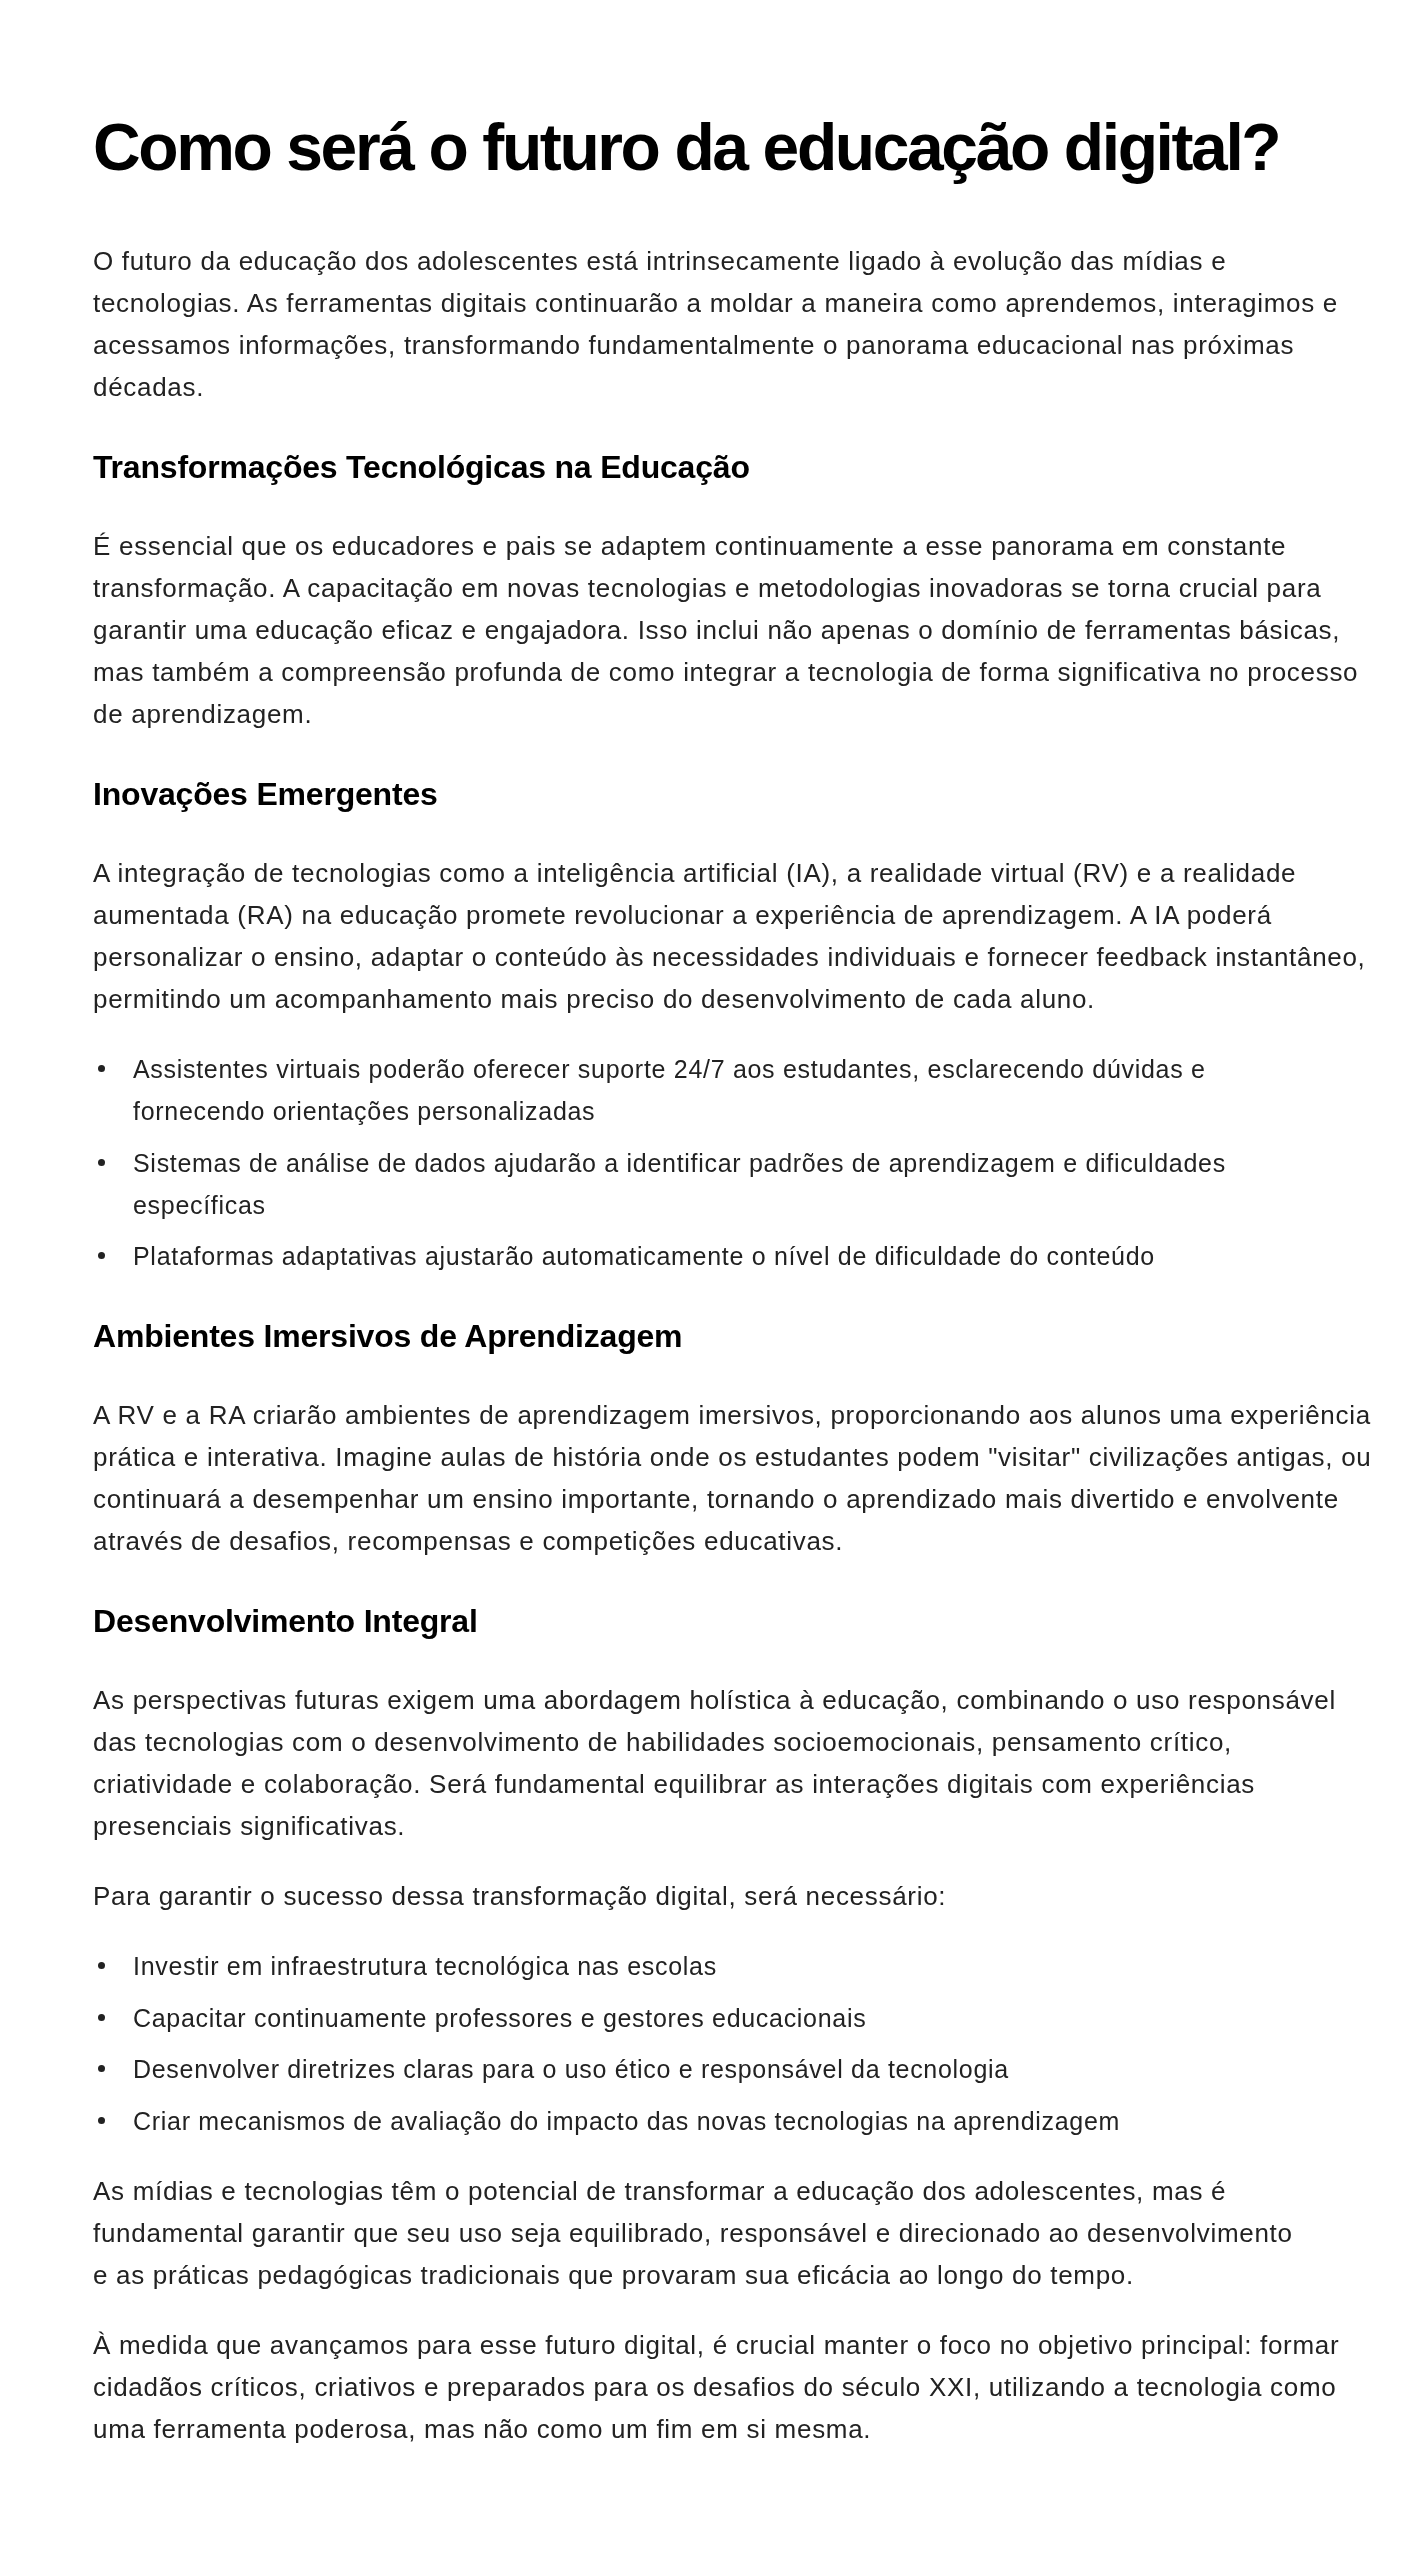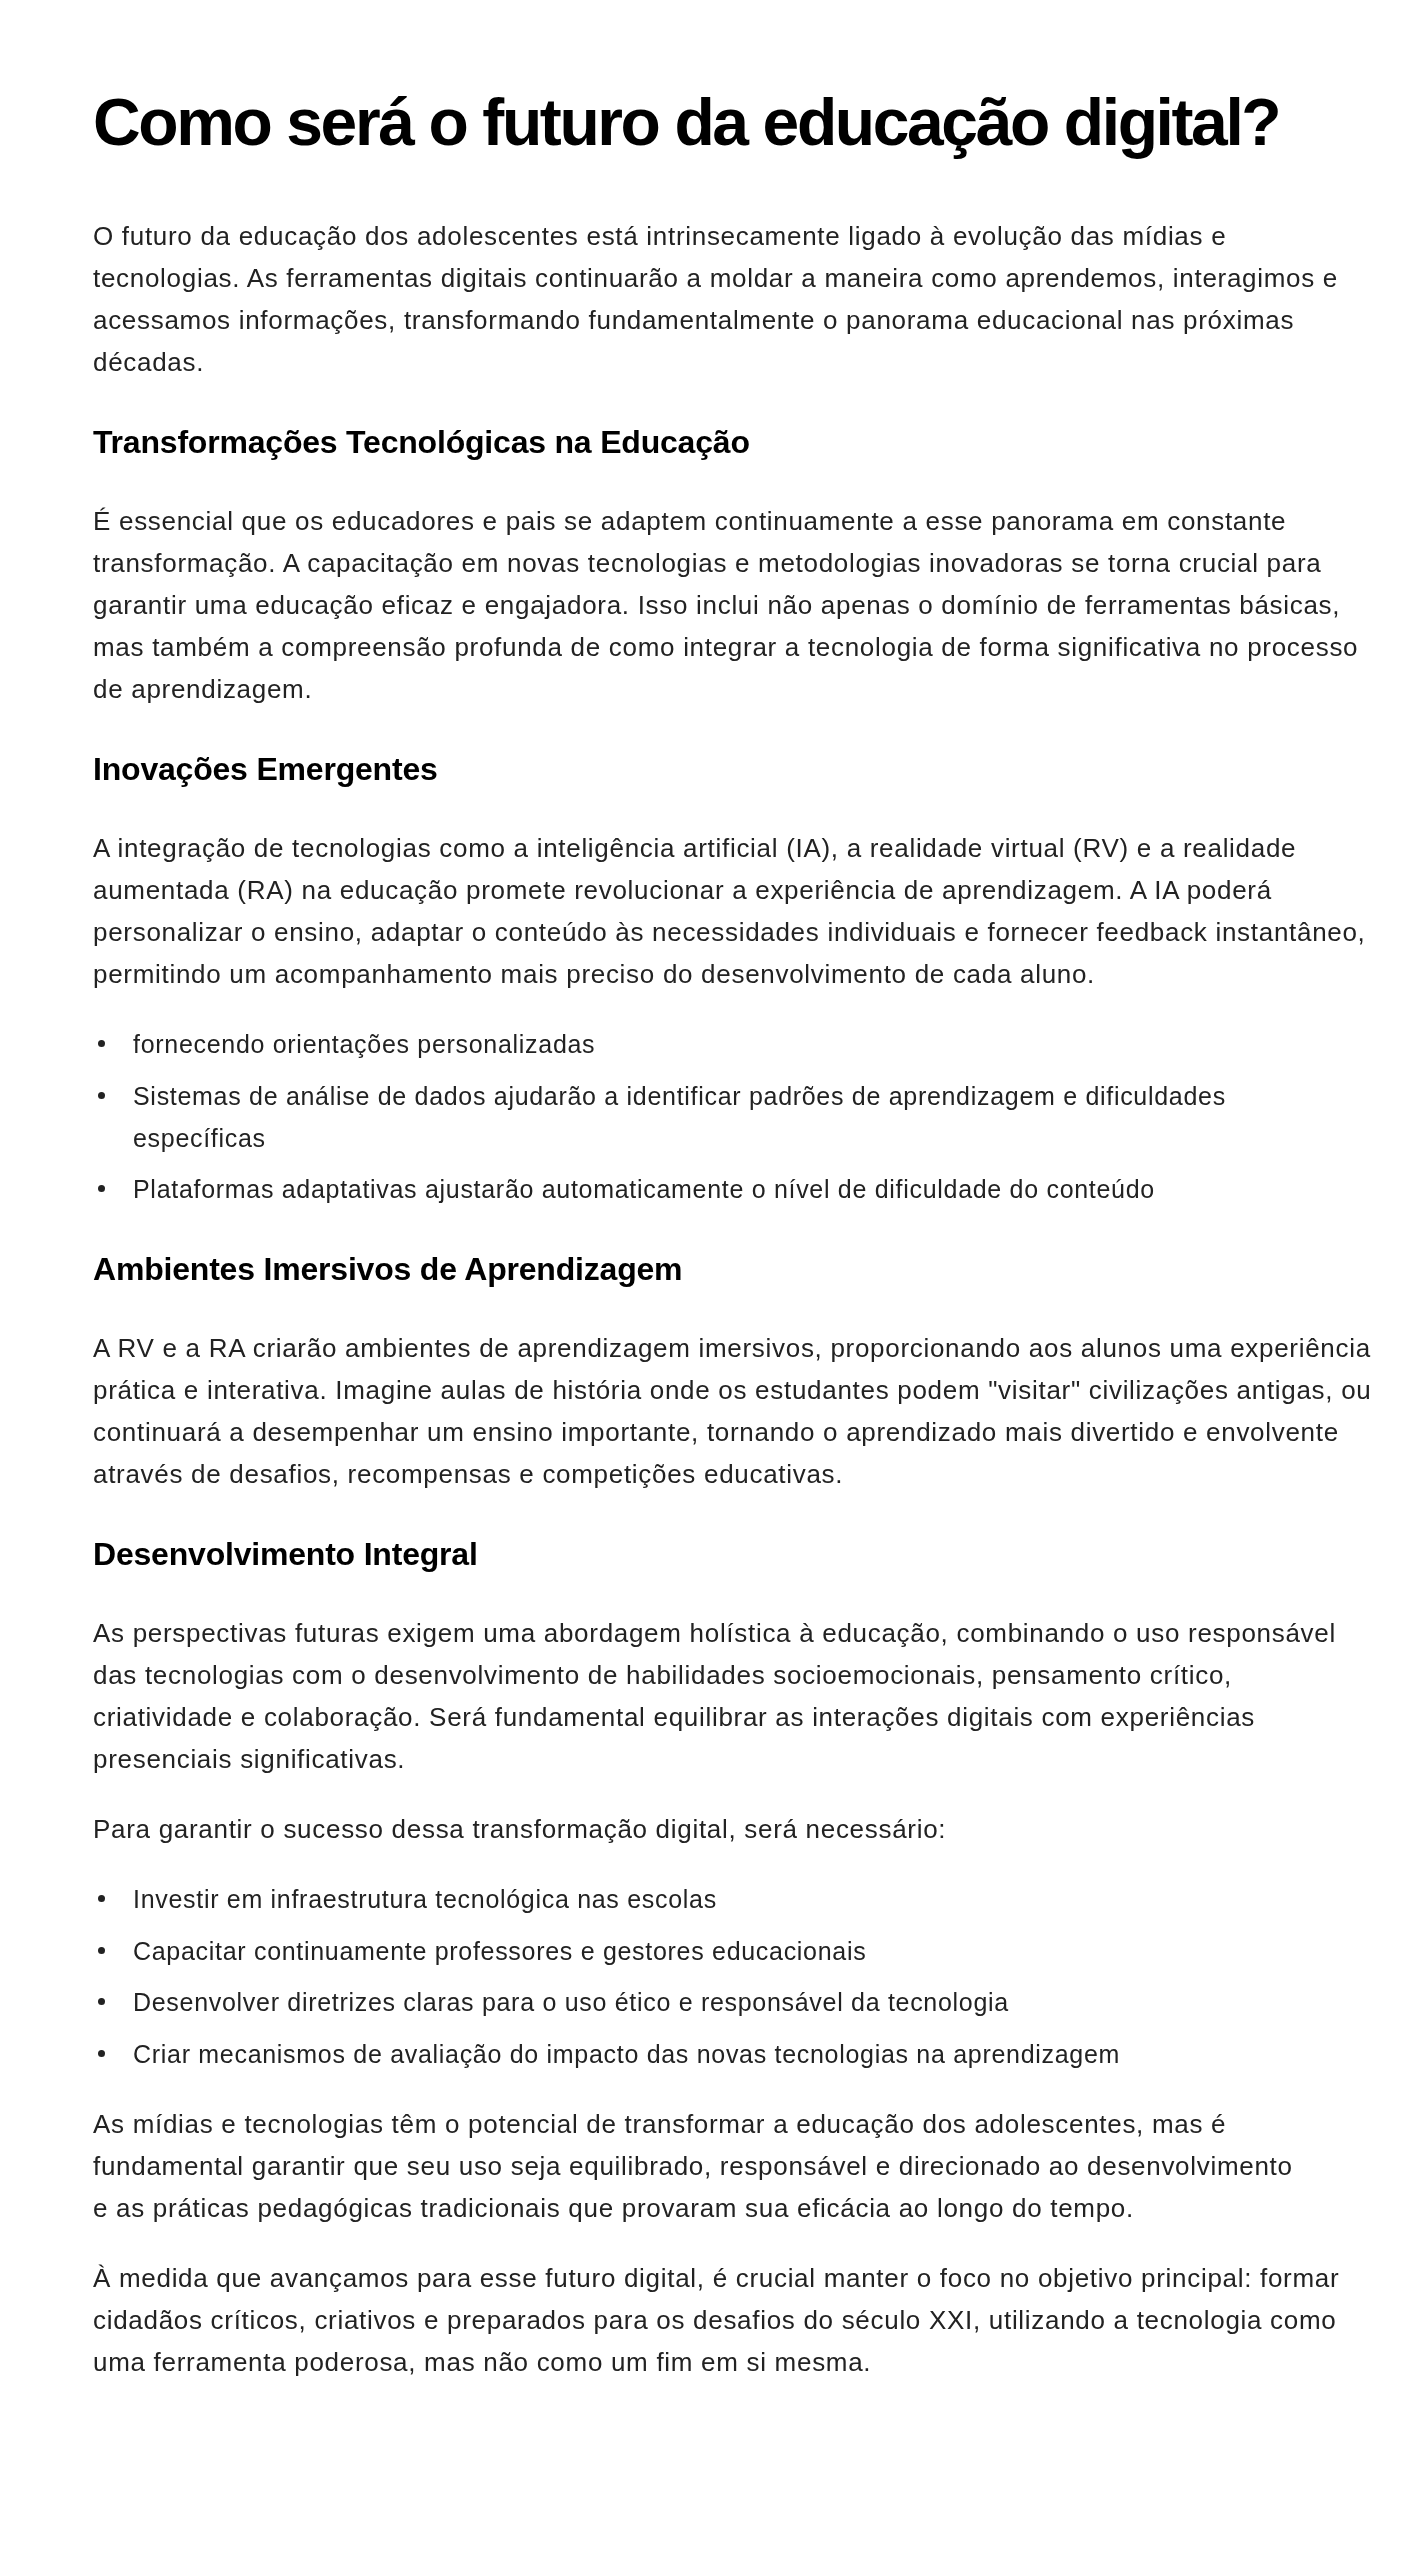--- a/index.html
+++ b/index.html
@@ -7,21 +7,21 @@
   body {
     width: 1423px;
     height: 2576px;
     overflow: hidden;
     font-family: "Liberation Sans", "DejaVu Sans", sans-serif;
     color: #222222;
   }
   .article {
     position: relative;
     width: 1423px;
-    padding: 82px 92px 0 93px;
+    padding: 107px 92px 0 93px;
   }
   .title {
     font-family: "Liberation Sans", sans-serif;
     font-weight: 700;
     font-size: 66px;
     line-height: 80px;
     letter-spacing: -2.4px;
     color: #000000;
     white-space: nowrap;
     margin-bottom: 53px;
@@ -101,20 +101,21 @@
     <h2 class="h2">Inovações Emergentes</h2>
     <p class="para">
       <span class="line">A integração de tecnologias como a inteligência artificial (IA), a realidade virtual (RV) e a realidade</span>
       <span class="line">aumentada (RA) na educação promete revolucionar a experiência de aprendizagem. A IA poderá</span>
       <span class="line">personalizar o ensino, adaptar o conteúdo às necessidades individuais e fornecer feedback instantâneo,</span>
       <span class="line">permitindo um acompanhamento mais preciso do desenvolvimento de cada aluno.</span>
     </p>
     <ul class="list">
       <li class="list-item">
         <span class="bullet"></span>
+        <span class="line">Assistentes virtuais poderão oferecer suporte 24/7 aos estudantes, esclarecendo dúvidas e</span>
         <span class="line">fornecendo orientações personalizadas</span>
       </li>
       <li class="list-item">
         <span class="bullet"></span>
         <span class="line">Sistemas de análise de dados ajudarão a identificar padrões de aprendizagem e dificuldades</span>
         <span class="line">específicas</span>
       </li>
       <li class="list-item">
         <span class="bullet"></span>
         <span class="line">Plataformas adaptativas ajustarão automaticamente o nível de dificuldade do conteúdo</span>

